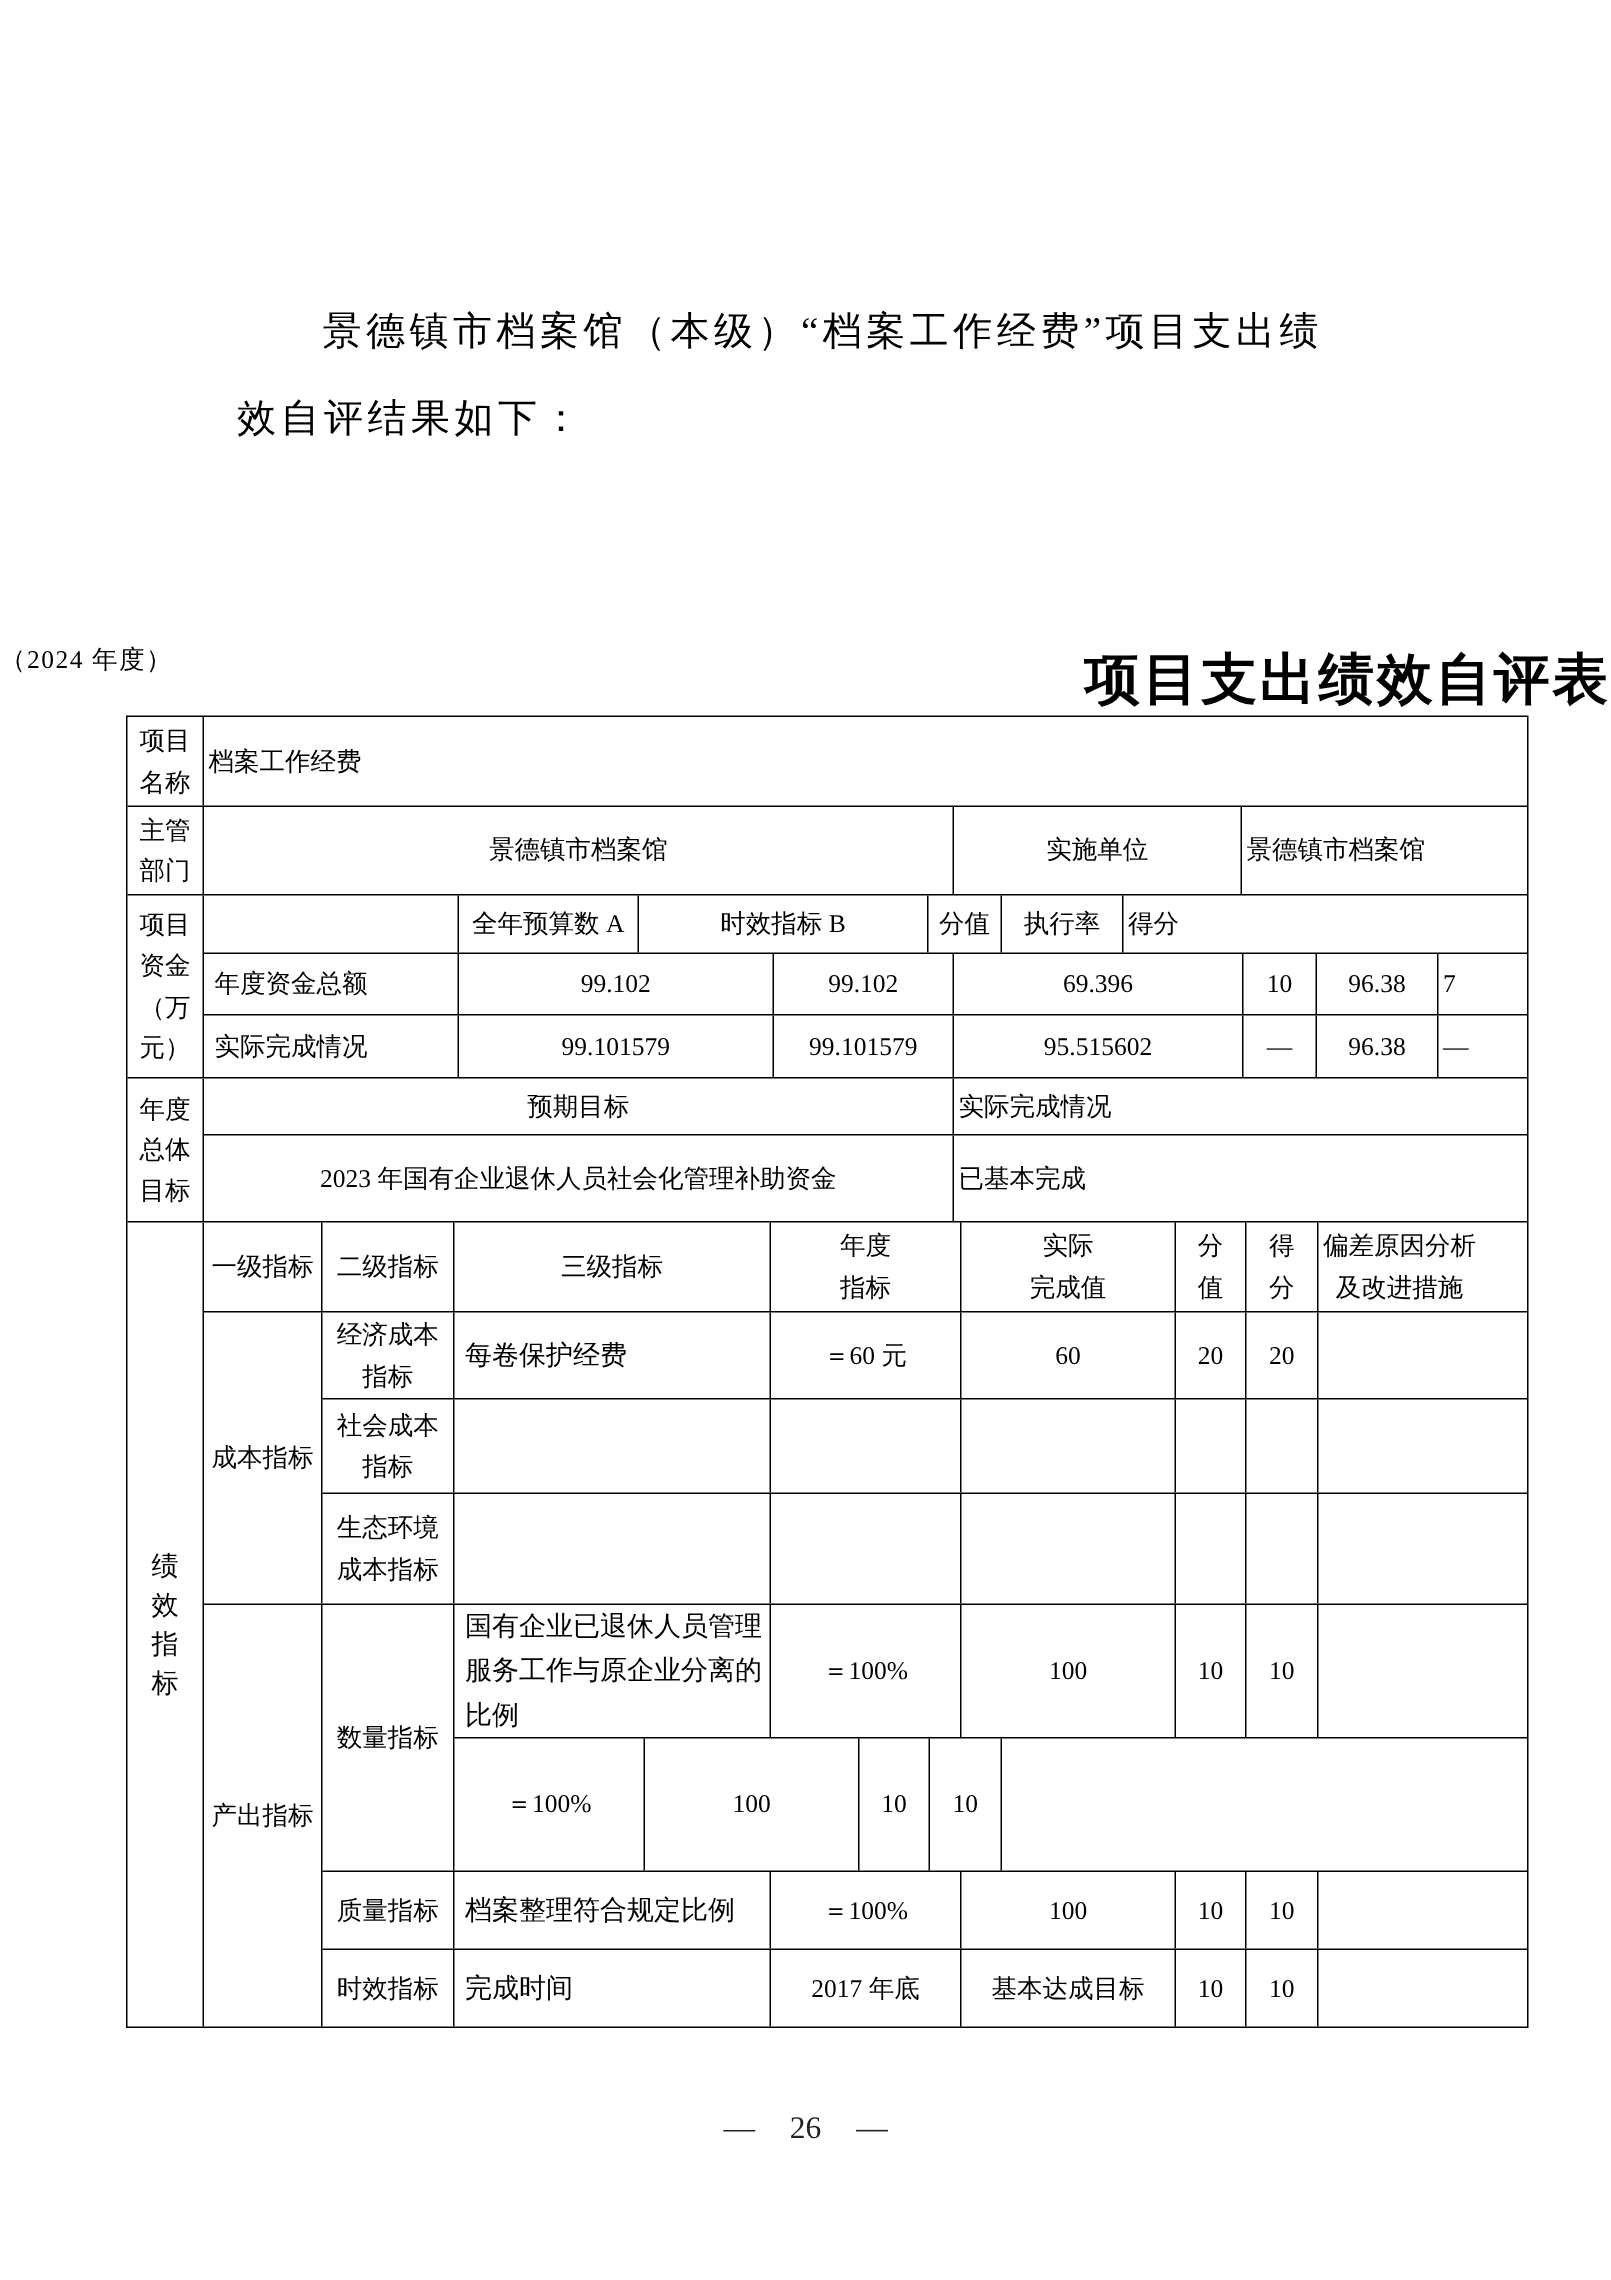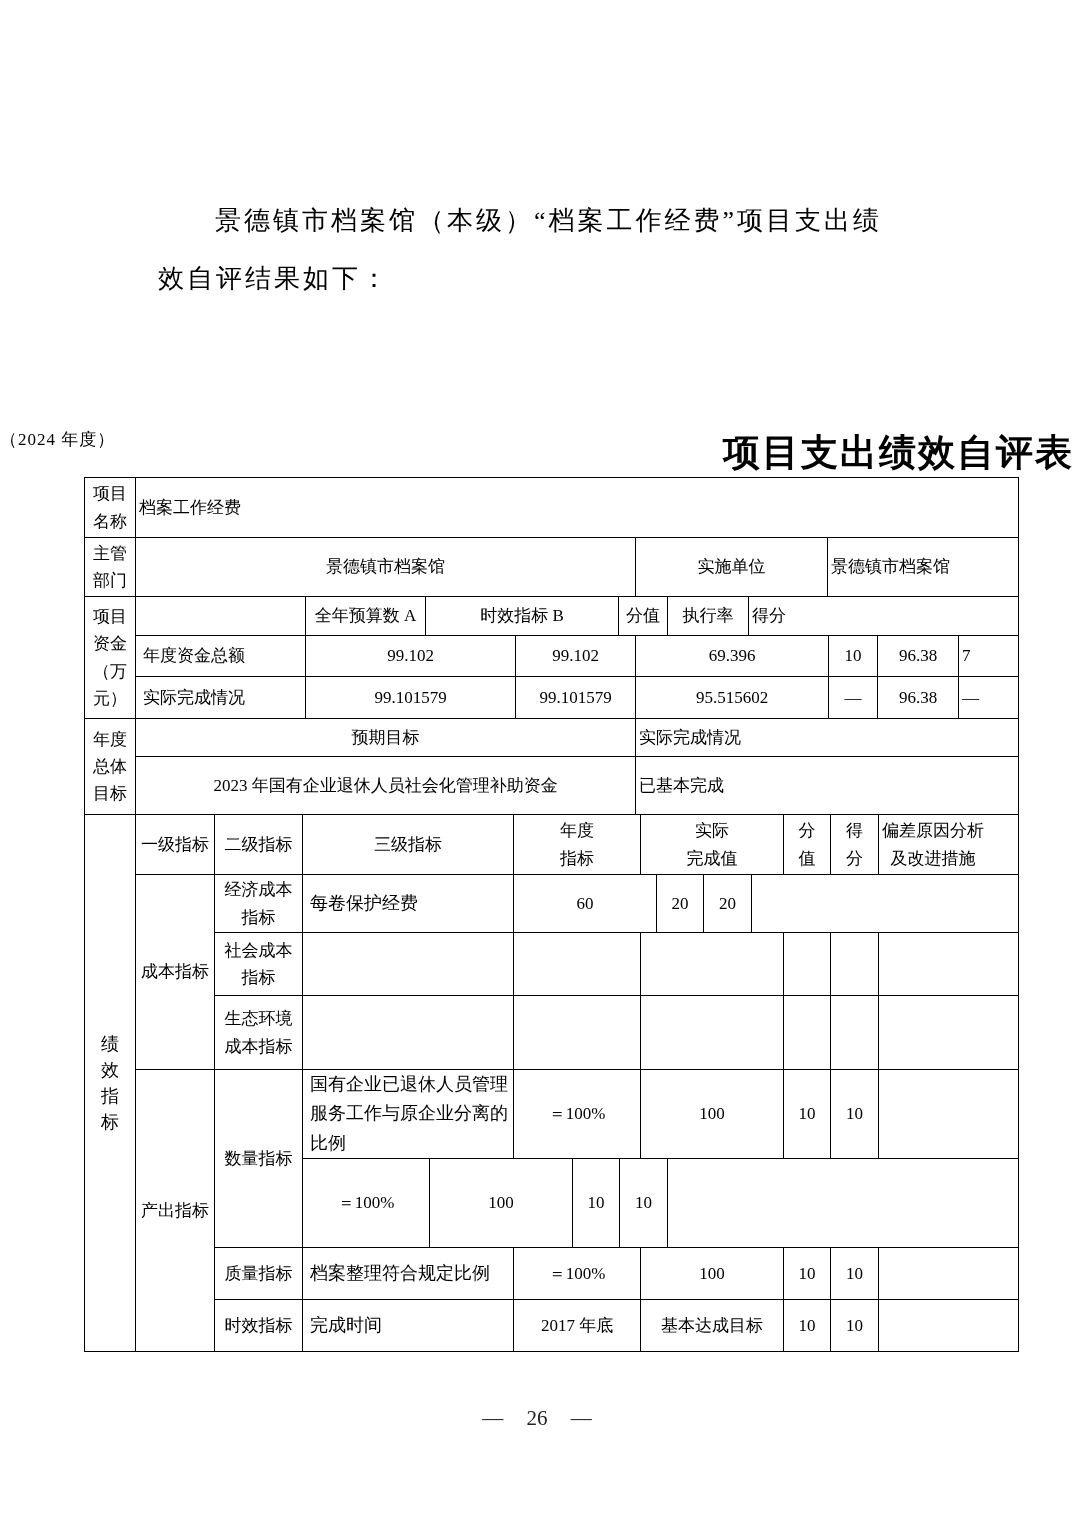--- a/index.html
+++ b/index.html
@@ -147,20 +147,21 @@
 及改进措施</div>
       </div>
 
       <div class="hs">
         <div class="c" style="width:79px">成本指标</div>
         <div class="vs fill">
           <div class="hs" style="height:58px">
             <div class="c pre" style="width:88px">经济成本
 指标</div>
             <div class="c lft c3" style="width:211px">每卷保护经费</div>
+            <div class="c" style="width:127px">＝60 元</div>
             <div class="c" style="width:143px">60</div>
             <div class="c" style="width:47px">20</div>
             <div class="c" style="width:48px">20</div>
             <div class="c fill"></div>
           </div>
           <div class="hs" style="height:63px">
             <div class="c pre" style="width:88px">社会成本
 指标</div>
             <div class="c lft c3" style="width:211px"></div>
             <div class="c" style="width:127px"></div>

